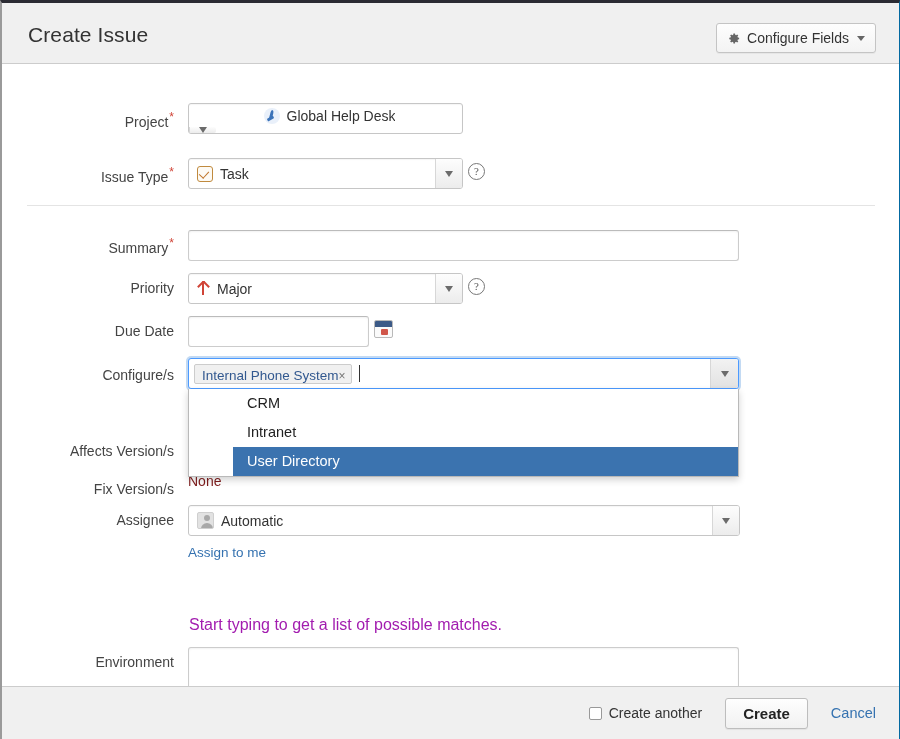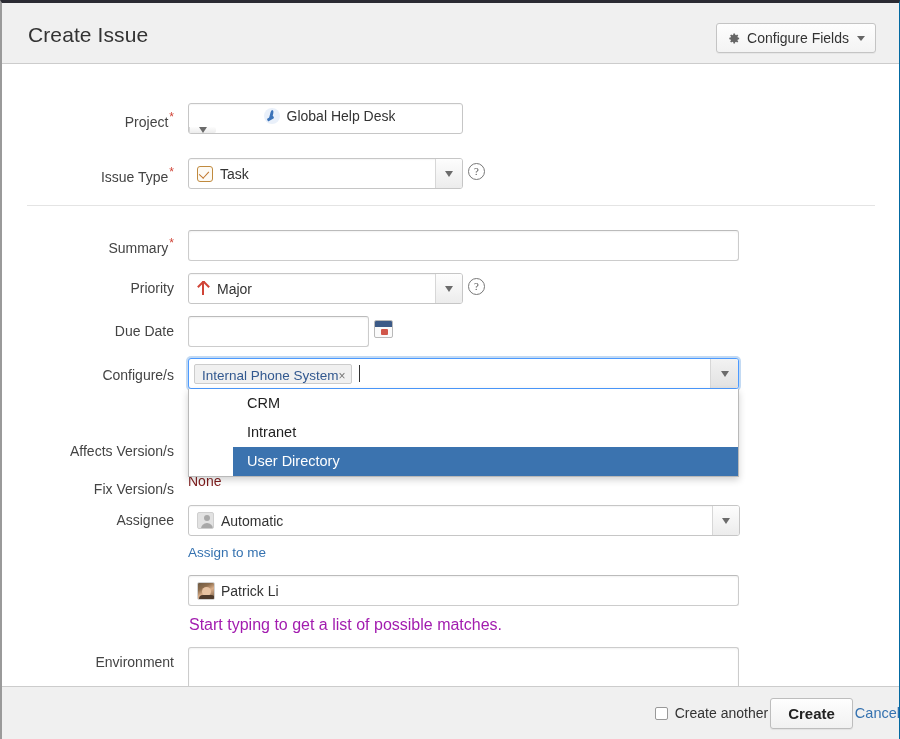--- a/index.html
+++ b/index.html
@@ -275,21 +275,21 @@
     box-shadow: inset 0 1px 2px rgba(0,0,0,.055);
   }
 
   
   #footer {
     position: absolute; left: 0; bottom: 0;
     width: 898px; height: 53px;
     background: #f0f0f0;
     border-top: 1px solid #ccc;
     display: flex; align-items: center; justify-content: flex-end;
-    gap: 2px; 
+    gap: 23px; padding-right: 24px;
   }
   #create-another-wrap {
     display: flex; align-items: center; gap: 7px;
     font-size: 14px; color: #333; cursor: pointer;
   }
   #create-another-box {
     width: 13px; height: 13px; background: #fff;
     border: 1px solid #999; border-radius: 2px;
   }
   #create-btn {
@@ -424,24 +424,20 @@
       <span class="sel-inner">
         <span class="avatar-generic"></span>
         <span>Automatic</span>
       </span>
       <span class="sel-arrow">
           <i></i>
         </span>
     </div>
     <div class="linky" style="left:186px; top:481px;">Assign to me</div>
 
-    <div class="textfield" style="left:186px; top:511px; width:551px; height:31px;">
-      <span class="avatar-photo"></span>
-      <span>Patrick Li</span>
-    </div>
     <div class="hint" style="left:187px; top:552px;">Start typing to get a list of possible matches.</div>
 
     <div class="flabel" style="top:590px;">
       <span>Environment</span>
     </div>
     <div id="environment-field" style="left:186px; top:583px; width:551px; height:45px;"></div>
 
   </div>
 
   <div id="footer">

